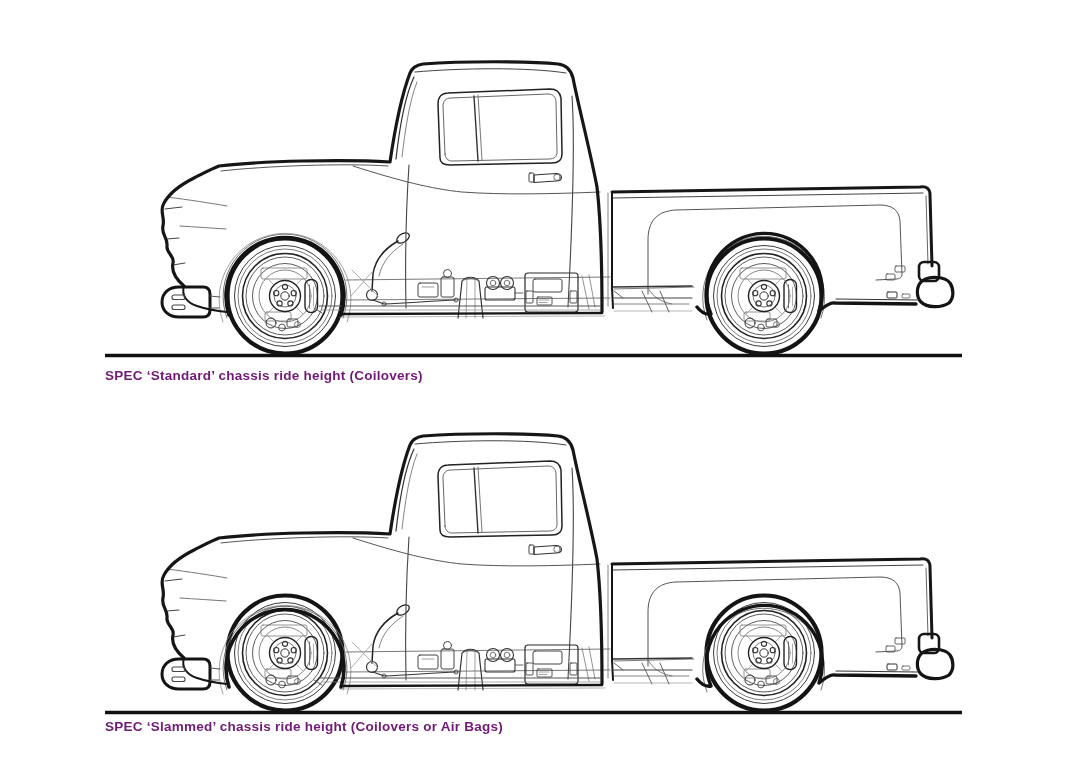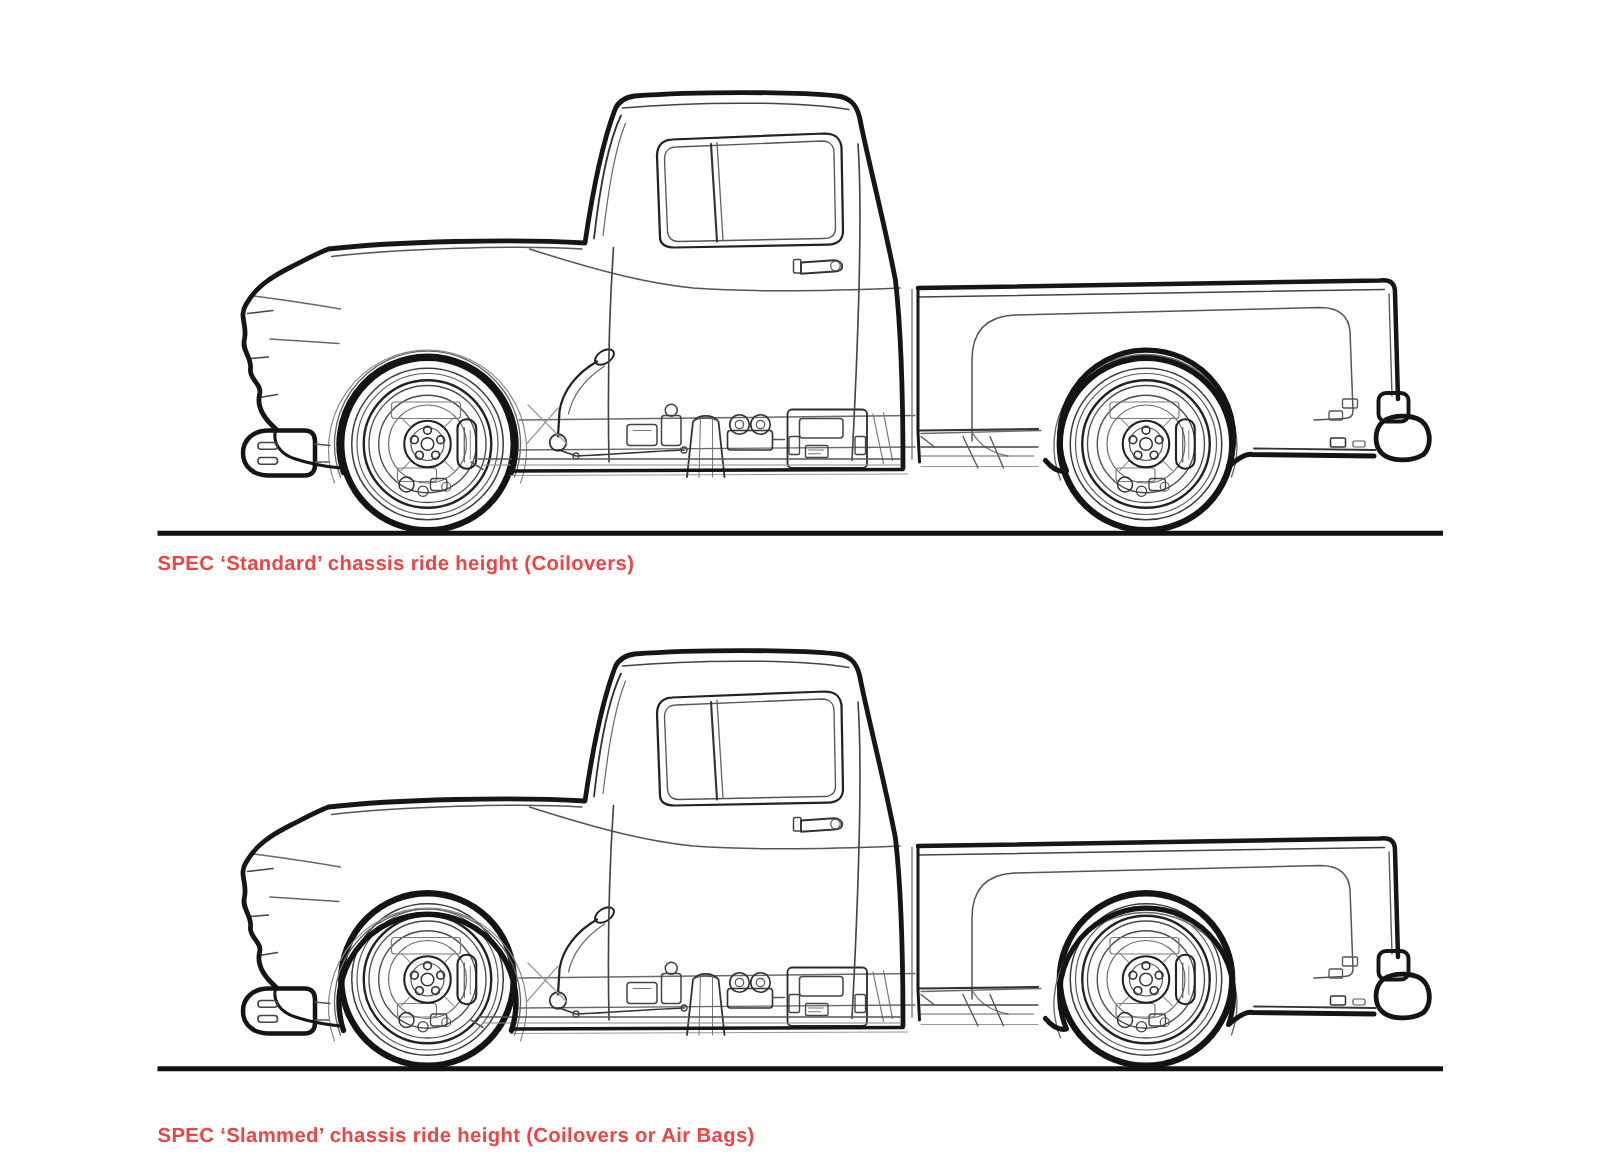--- a/index.html
+++ b/index.html
@@ -4,25 +4,25 @@
 <style>
   html,body{margin:0;padding:0;background:#ffffff;}
   body{
     width:1066px;height:780px;position:relative;overflow:hidden;
     font-family:"Liberation Sans", sans-serif;
   }
   .fig{position:absolute;left:100px;width:880px;height:320px;}
   .fig svg{display:block;width:880px;height:320px;}
   .caption{
     position:absolute;left:105px;
-    font-weight:700;font-size:13.5px;letter-spacing:.25px;color:#ef4444;
+    font-weight:700;font-size:13.5px;letter-spacing:.25px;color:#701a75;
     white-space:nowrap;
   }
   #caption-standard{top:368px;}
-  #caption-slammed{top:749px;}
+  #caption-slammed{top:719px;}
   
   .ink *{fill:none;stroke-linecap:round;stroke-linejoin:round;}
 </style>
 </head>
 <body>
 
 <svg width="0" height="0" style="position:absolute" aria-hidden="true">
   <defs>
     <g id="wheelAssy" class="ink">
       <circle r="57.5" stroke="#141414" stroke-width="4.2"></circle>

